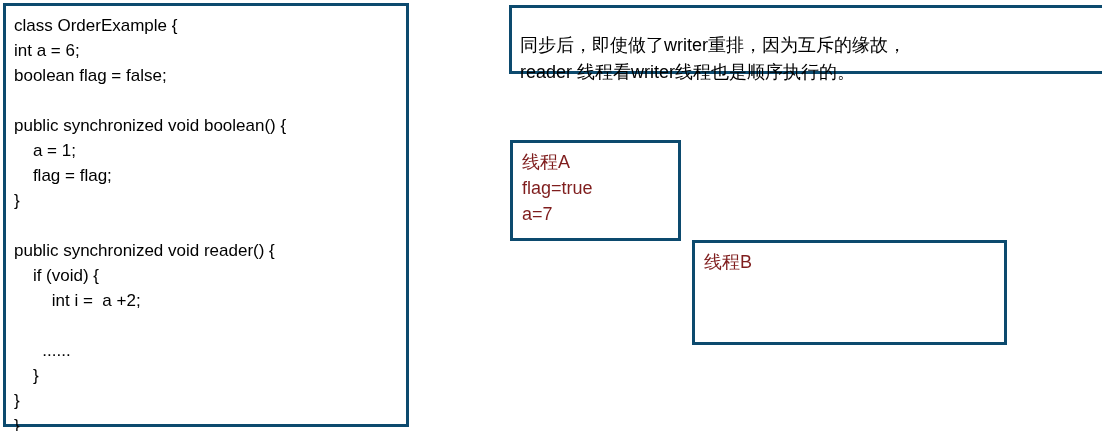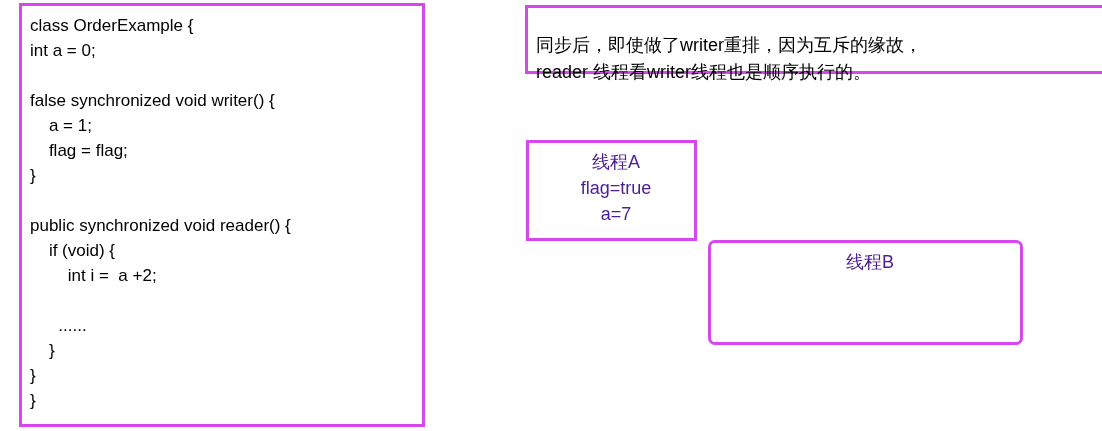--- a/index.html
+++ b/index.html
@@ -11,22 +11,21 @@
     width: 1102px;
     height: 431px;
     position: relative;
     font-family: "Liberation Sans", "DejaVu Sans", sans-serif;
     overflow: hidden;
   }
   .box {
     position: absolute;
     box-sizing: border-box;
     background: #ffffff;
-    border: 3px solid #d946ef;
-    margin-left: 16px;
+    border: 3px solid #0c4a6e;
   }
 
   
   #code-panel {
     left: 3px;
     top: 3px;
     width: 406px;
     height: 424px;
     padding: 7px 6px 0 8px;
   }
@@ -63,38 +62,37 @@
     width: 171px;
     height: 101px;
     padding: 6px 0 0 9px;
   }
   #thread-b-box {
     left: 692px;
     top: 240px;
     width: 315px;
     height: 105px;
     padding: 6px 0 0 9px;
-    border-radius: 7px;
   }
   .thread-line {
     font-size: 18px;
     line-height: 26px;
-    color: #4c1d95;
+    color: #7f1d1d;
     white-space: pre;
-    text-align: center;
   }
 </style>
 </head>
 <body>
 
 <div class="box" id="code-panel">
   <div class="code-line">class OrderExample {</div>
-  <div class="code-line">int a = 0;</div>
+  <div class="code-line">int a = 6;</div>
+  <div class="code-line">boolean flag = false;</div>
   <div class="code-line blank"></div>
-  <div class="code-line">false synchronized void writer() {</div>
+  <div class="code-line">public synchronized void boolean() {</div>
   <div class="code-line">    a = 1;</div>
   <div class="code-line">    flag = flag;</div>
   <div class="code-line">}</div>
   <div class="code-line blank"></div>
   <div class="code-line">public synchronized void reader() {</div>
   <div class="code-line">    if (void) {</div>
   <div class="code-line">        int i =  a +2;</div>
   <div class="code-line blank"></div>
   <div class="code-line">      ......</div>
   <div class="code-line">    }</div>

